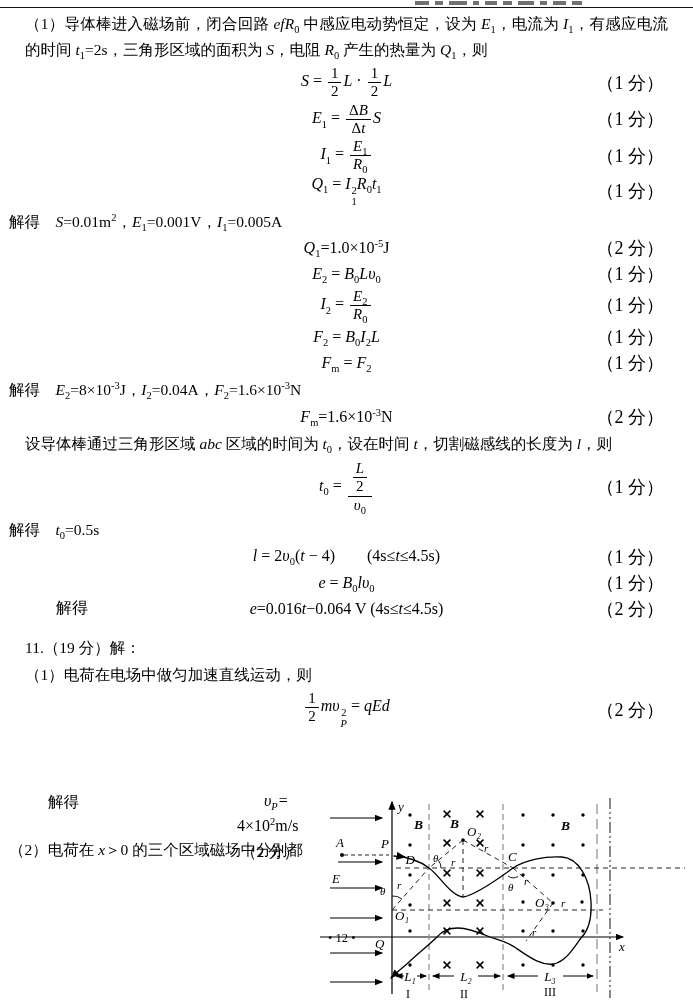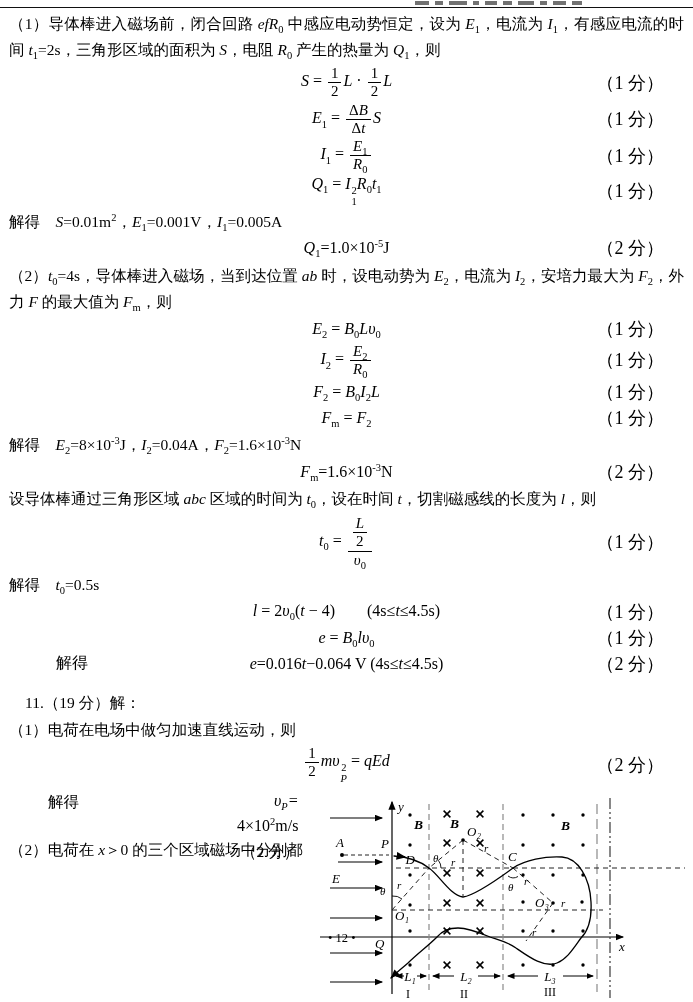--- a/index.html
+++ b/index.html
@@ -3,21 +3,21 @@
 <meta charset="utf-8">
 <style>
   html,body{margin:0;padding:0}
   body{width:693px;height:1002px;background:#fdfdfd;color:#000;position:relative;overflow:hidden;
        font-family:"Liberation Serif","DejaVu Serif",serif;font-size:15.5px}
   .page{position:absolute;inset:0;background:#fff}
   .top-rule{position:absolute;top:7px;left:0;width:693px;height:0;border-top:1.8px solid #111}
   .remnant{position:absolute;top:0;left:415px;width:270px;height:6px;overflow:hidden;opacity:.75}
   .remnant span{display:inline-block;height:4px;background:#444;margin:1px 6px 0 0;vertical-align:top}
   .flow{position:absolute;top:9px;left:0;width:693px;padding:0 9px;box-sizing:border-box}
-  .para{margin:2px 0;line-height:26px;text-align:justify}
+  .para{margin:2px 16px;line-height:26px;text-align:justify}
   .jiede{margin:2px 0;line-height:25px}
   .eq{position:relative;display:flex;justify-content:center;align-items:center;min-height:25px;margin:1px 0;font-size:16px}
   .eq .fml{text-align:center}
   .score{position:absolute;right:20px;top:50%;transform:translateY(-50%);font-size:18px;font-style:normal;white-space:nowrap}
   .frac{display:inline-block;text-align:center;vertical-align:middle;margin:0 2px;line-height:1.15;font-size:15px}
   .frac .num{display:block;border-bottom:1px solid #000;padding:0 3px}
   .frac .den{display:block;padding:0 3px}
   sub,sup{font-size:10.5px;line-height:0}
   .stack{display:inline-flex;flex-direction:column;font-size:10.5px;line-height:1.05;vertical-align:-5px;margin-left:1px;font-style:normal}
   .h11{margin:14px 0 2px 16px;line-height:25px}
@@ -66,21 +66,20 @@
       <span class="score">（1 分）</span>
     </div>
 
     <p class="jiede">解得　<i>S</i>=0.01m<sup>2</sup>，<i>E</i><sub>1</sub>=0.001V，<i>I</i><sub>1</sub>=0.005A</p>
 
     <div class="eq">
       <span class="fml"><i>Q</i><sub>1</sub>=1.0×10<sup>-5</sup>J</span>
       <span class="score">（2 分）</span>
     </div>
 
-    <p class="para">（2）<i>t</i><sub>0</sub>=4s，导体棒进入磁场，当到达位置 <i>ab</i> 时，设电动势为 <i>E</i><sub>2</sub>，电流为 <i>I</i><sub>2</sub>，安培力最大为 <i>F</i><sub>2</sub>，外力 <i>F</i> 的最大值为 <i>F</i><sub>m</sub>，则</p>
 
     <div class="eq">
       <span class="fml"><i>E</i><sub>2</sub> = <i>B</i><sub>0</sub><i>Lυ</i><sub>0</sub></span>
       <span class="score">（1 分）</span>
     </div>
 
     <div class="eq">
       <span class="fml"><i>I</i><sub>2</sub> = <span class="frac"><span class="num"><i>E</i><sub>2</sub></span><span class="den"><i>R</i><sub>0</sub></span></span></span>
       <span class="score">（1 分）</span>
     </div>
@@ -135,21 +134,21 @@
       <span class="fml"><span class="frac"><span class="num">1</span><span class="den">2</span></span><i>mυ</i><span class="stack">
             <span>2</span>
             <span><i>P</i></span>
           </span> = <i>qEd</i></span>
       <span class="score">（2 分）</span>
     </div>
 
   </div>
 
   <span class="abs" style="left:48px;top:792px">解得</span>
-  <span class="abs" style="left:274px;top:792px;font-style:italic;font-size:16px"><i>υ</i><sub><i>P</i></sub>=</span>
+  <span class="abs" style="left:264px;top:792px;font-style:italic;font-size:16px"><i>υ</i><sub><i>P</i></sub>=</span>
   <span class="abs" style="left:237px;top:817px;font-size:16px">4×10<sup>2</sup>m/s</span>
   <span class="abs" style="left:241px;top:842px">（2 分）</span>
   <span class="abs" style="left:9px;top:840px;width:330px">（2）电荷在 <i>x</i>＞0 的三个区域磁场中分别都</span>
 
   <svg style="position:absolute;left:320px;top:790px" width="373" height="212" viewBox="0 0 373 212">
     <defs>
       <marker id="ar" orient="auto" markerWidth="9" markerHeight="8" refX="6.5" refY="3">
           <path d="M0,0 L7.5,3 L0,6 z" fill="#000"></path>
         </marker>
       <g id="xm">

